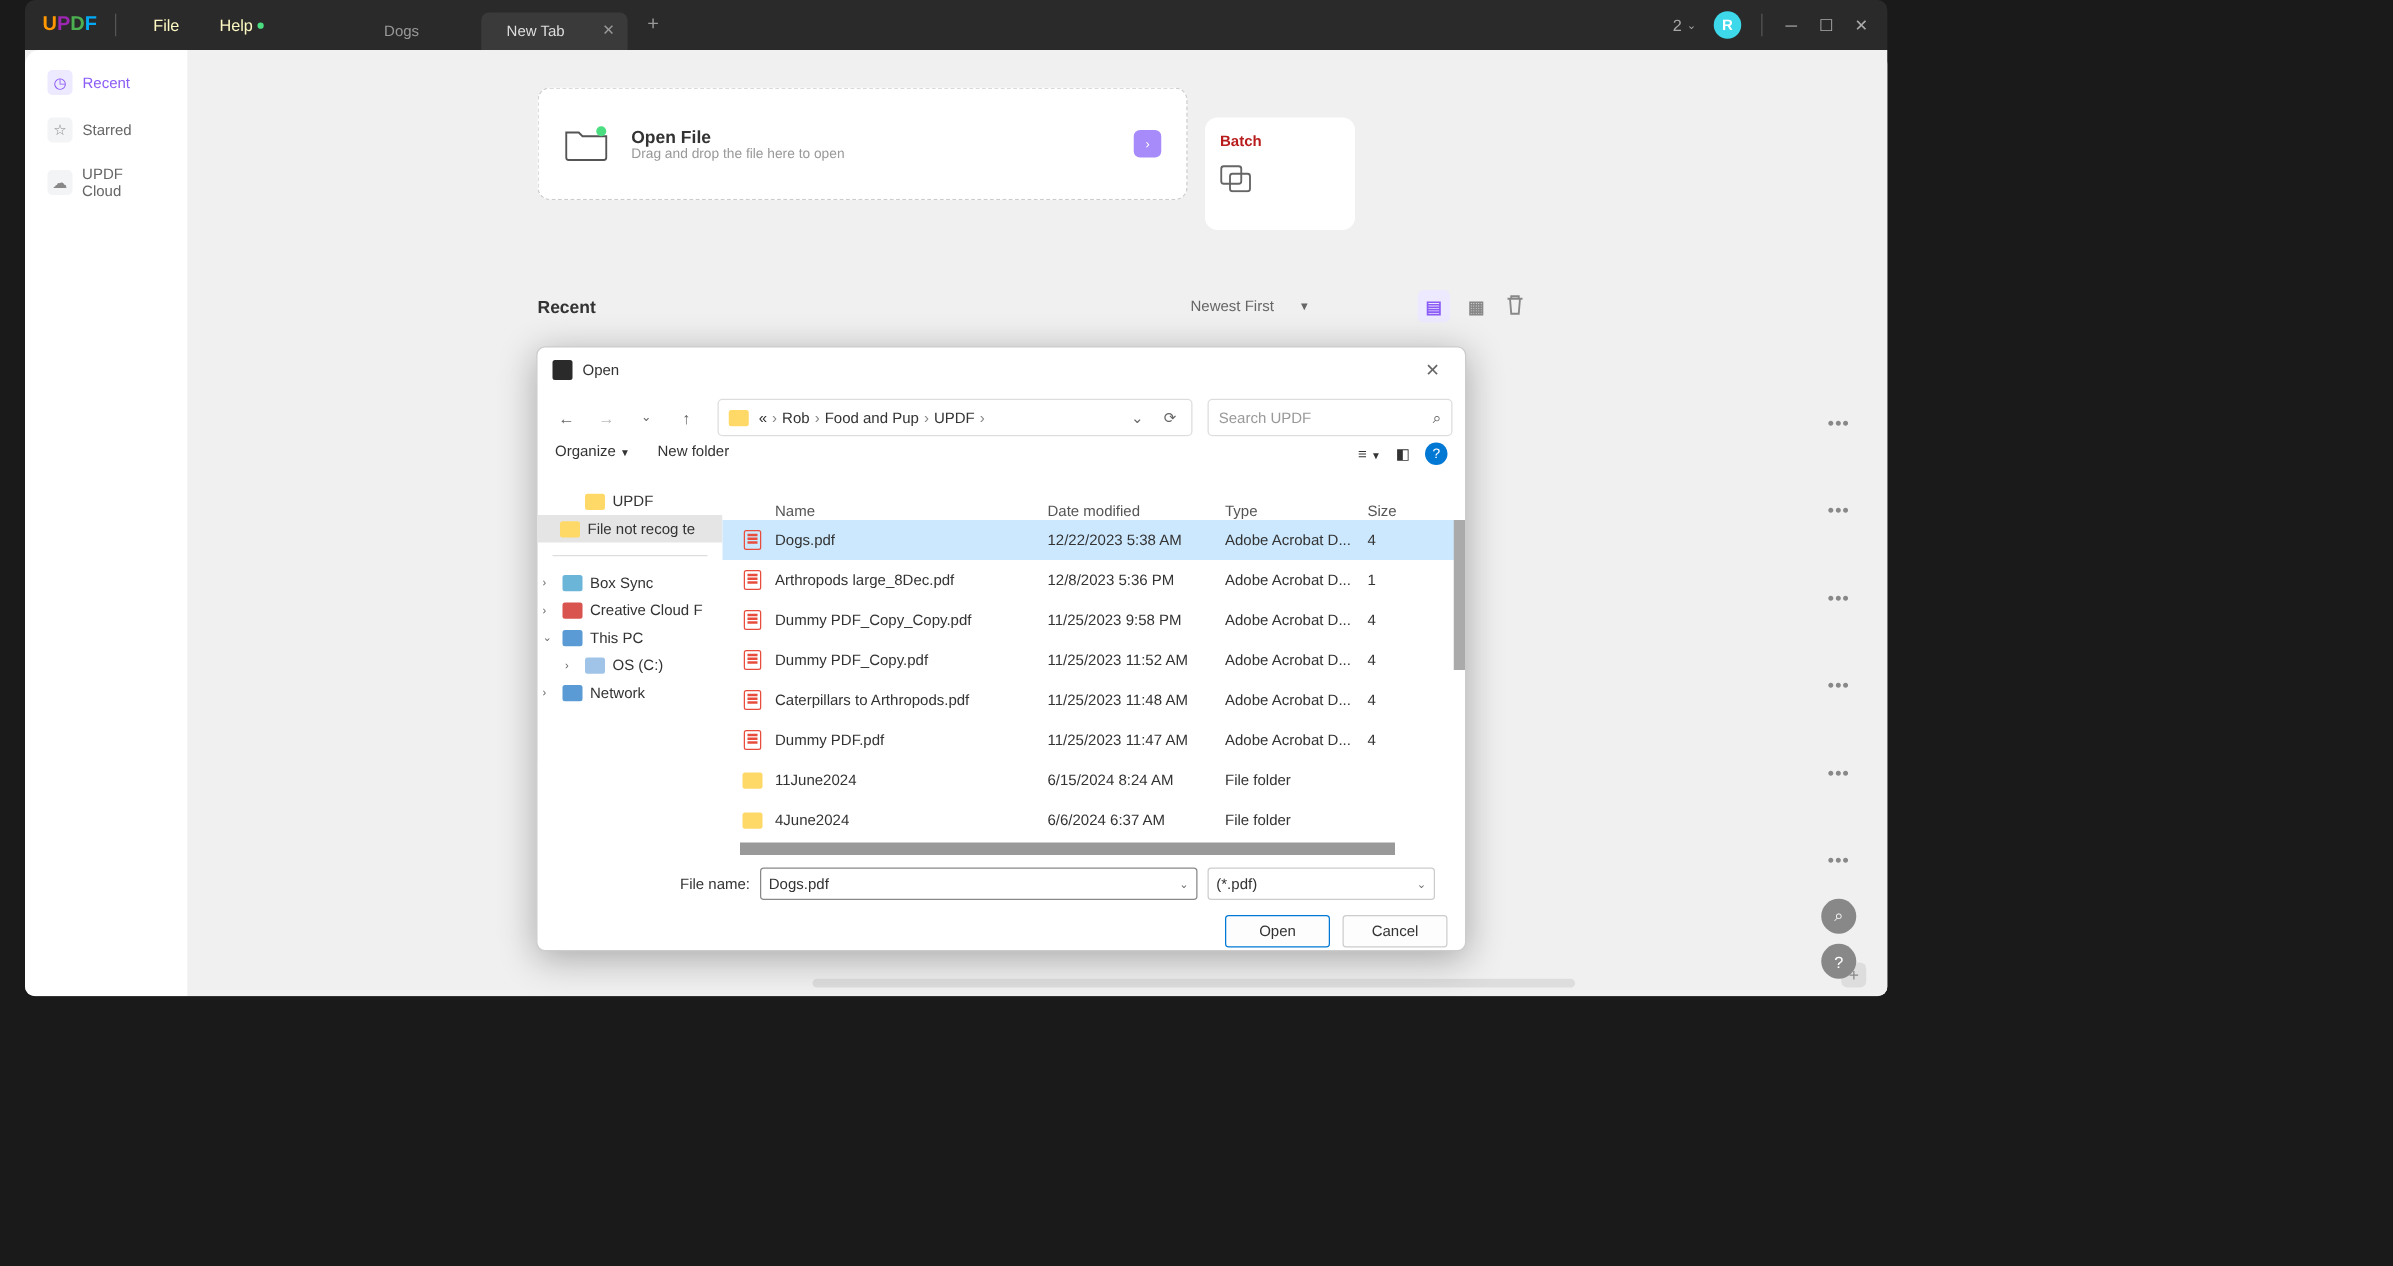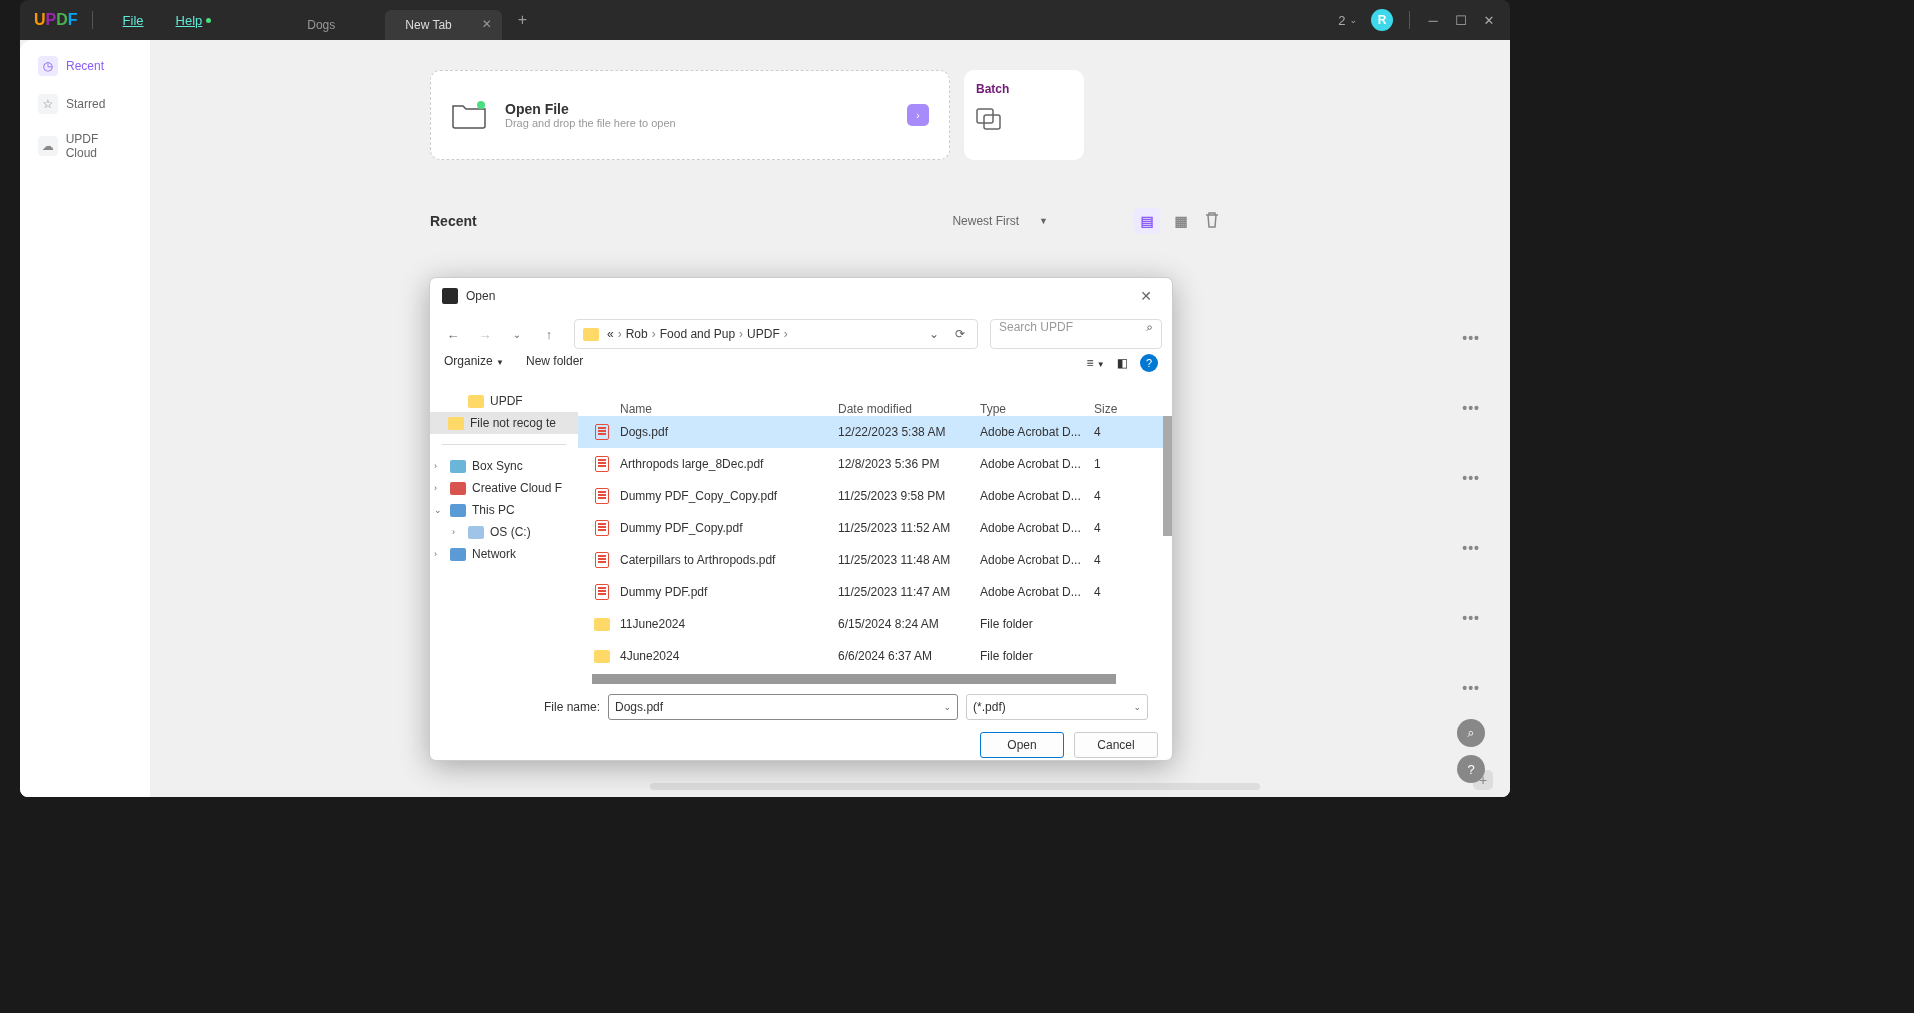--- a/index.html
+++ b/index.html
@@ -4,21 +4,21 @@
 <style>
 * { margin: 0; padding: 0; box-sizing: border-box; font-family: "Segoe UI", Arial, sans-serif; }
 body { background: #1a1a1a; width: 1914px; height: 1013px; overflow: hidden; position: relative; }
 
 .app-window { position: absolute; left: 20px; top: 0; width: 1490px; height: 797px; background: #1e1e1e; border-radius: 8px; overflow: hidden; }
 
 .titlebar { height: 40px; background: #2a2a2a; display: flex; align-items: center; color: #ddd; font-size: 13px; }
 .logo { margin-left: 14px; font-weight: bold; font-size: 16px; }
 .logo span:nth-child(1){color:#ff9800;} .logo span:nth-child(2){color:#9c27b0;} .logo span:nth-child(3){color:#4caf50;} .logo span:nth-child(4){color:#03a9f4;}
 .tb-sep { width:1px; height:18px; background:#555; margin:0 14px; }
-.menuitem { padding:0 16px; cursor:pointer; color:#5eead4; display:flex; align-items:center; gap:4px;text-decoration:underline; }
+.menuitem { padding:0 16px; cursor:pointer; color:#fef9c3; display:flex; align-items:center; gap:4px; }
 .menuitem .dot{ width:5px; height:5px; border-radius:50%; background:#4ade80; }
 .tabs { display:flex; margin-left:60px; height:100%; align-items:flex-end; }
 .tab { height:30px; padding:0 50px 0 20px; display:flex; align-items:center; color:#999; font-size:12px; position:relative; border-radius:6px 6px 0 0;}
 .tab.active { background:#3a3a3a; color:#ddd; }
 .tab-close { position:absolute; right:10px; top:7px; color:#999; font-size:12px; }
 .tab-add { color:#999; margin-left:8px; font-size:16px; padding:4px 8px; align-self:center;}
 .tb-right { margin-left:auto; display:flex; align-items:center; gap:14px; padding-right:14px; color:#aaa;}
 .avatar { width:22px; height:22px; border-radius:50%; background:#3dd9eb; color:#fff; display:flex; align-items:center; justify-content:center; font-size:12px; font-weight:bold;}
 .winbtn { width:14px; height:14px; display:flex; align-items:center; justify-content:center;}
 
@@ -29,21 +29,21 @@
 .side-item.active .side-ico { background:#ede9fe; color:#8b5cf6; }
 .side-ico { width:20px; height:20px; border-radius:4px; display:flex; align-items:center; justify-content:center; font-size:12px; background:#f3f4f6; color:#888;}
 
 .main { flex:1; background:#f0f0f0; border-radius:0 12px 0 0; padding:30px 20px 0 280px; position:relative;}
 .top-cards { display:flex; gap:14px; }
 .open-card { width:520px; height:90px; border:1.5px dashed #ccc; border-radius:10px; background:#fff; display:flex; align-items:center; padding:0 20px; gap:18px;}
 .open-card-ico { width:36px; height:30px; position:relative;}
 .open-label { font-size:14px; font-weight:600; color:#333;}
 .open-sub { font-size:11px; color:#999;}
 .open-arrow { margin-left:auto; width:22px; height:22px; border-radius:5px; background:#a78bfa; display:flex; align-items:center; justify-content:center; color:#fff; font-size:10px;}
-.small-card { width: 120px; height:90px; background:#fff; border-radius:10px; padding:12px; font-size:12px; color:#701a75; font-weight:600;}
+.small-card { width: 120px; height:90px; background:#fff; border-radius:10px; padding:12px; font-size:12px; color:#b91c1c; font-weight:600;margin-top:24px;}
 .small-card-ico { margin-top:12px; width:26px; height:22px; color:#666;}
 
 .recent-head { display:flex; align-items:center; margin-top:48px; font-size:14px; color:#333; font-weight:600; width:790px;}
 .sort-sel { margin-left:auto; font-size:12px; color:#666; font-weight:normal; display:flex; align-items:center; gap:20px; margin-right:6px;}
 .view-btns { display:flex; gap:8px; margin-left:80px;}
 .view-btn { width:26px; height:26px; border-radius:5px; display:flex; align-items:center; justify-content:center; color:#888;}
 .view-btn.active { background:#ede9fe; color:#8b5cf6;}
 .trash-btn { margin-left:10px; color:#888;}
 
 .thumbs { position:absolute; right:30px; top:290px; display:flex; flex-direction:column; gap:54px;}
@@ -54,21 +54,21 @@
 .dlg-title { height:36px; display:flex; align-items:center; padding:0 12px; font-size:12px; color:#333;}
 .dlg-ico { width:16px; height:16px; background:#2a2a2a; margin-right:8px; border-radius:2px;}
 .dlg-close { margin-left:auto; font-size:14px; color:#666; padding:4px 8px;}
 .dlg-nav { height:40px; display:flex; align-items:center; padding:0 10px; gap:6px;}
 .nav-btn { width:26px; height:26px; display:flex; align-items:center; justify-content:center; color:#666; font-size:13px;}
 .nav-btn.disabled{color:#bbb;}
 .breadcrumb { flex:1; height:30px; border:1px solid #ddd; border-radius:4px; display:flex; align-items:center; padding:0 8px; font-size:12px; color:#333; gap:4px; margin:0 6px;}
 .bc-sep{color:#888;}
 .bc-drop { margin-left:auto; color:#666;}
 .bc-refresh{margin-right:4px;color:#666;}
-.searchbox { width:172px; height:30px; border:1px solid #ddd; border-radius:4px; display:flex; align-items:flex-start; padding:0 8px; font-size:12px; color:#999;}
+.searchbox { width:196px; height:30px; border:1px solid #ddd; border-radius:4px; display:flex; align-items:center; padding:0 8px; font-size:12px; color:#999;}
 .searchbox-ico{margin-left:auto;color:#555;}
 
 .dlg-toolbar { height:34px; display:flex; align-items:flex-start; padding:0 14px; font-size:12px; color:#333; gap:22px; border-bottom:0;}
 .dlg-tool-right{margin-left:auto; display:flex; gap:12px; align-items:center;}
 .tb-help{width:18px;height:18px;border-radius:50%;background:#0078d4;color:#fff;display:flex;align-items:center;justify-content:center;font-size:11px;}
 
 .dlg-split { display:flex; height:296px;}
 .tree { width:148px; border-right:0; font-size:12px; color:#333; padding:2px 0; overflow:hidden;}
 .tree-item { display:flex; align-items:center; gap:6px; padding:4px 6px 4px 18px; white-space:nowrap;}
 .tree-item.sel{background:#e5e5e5;}

